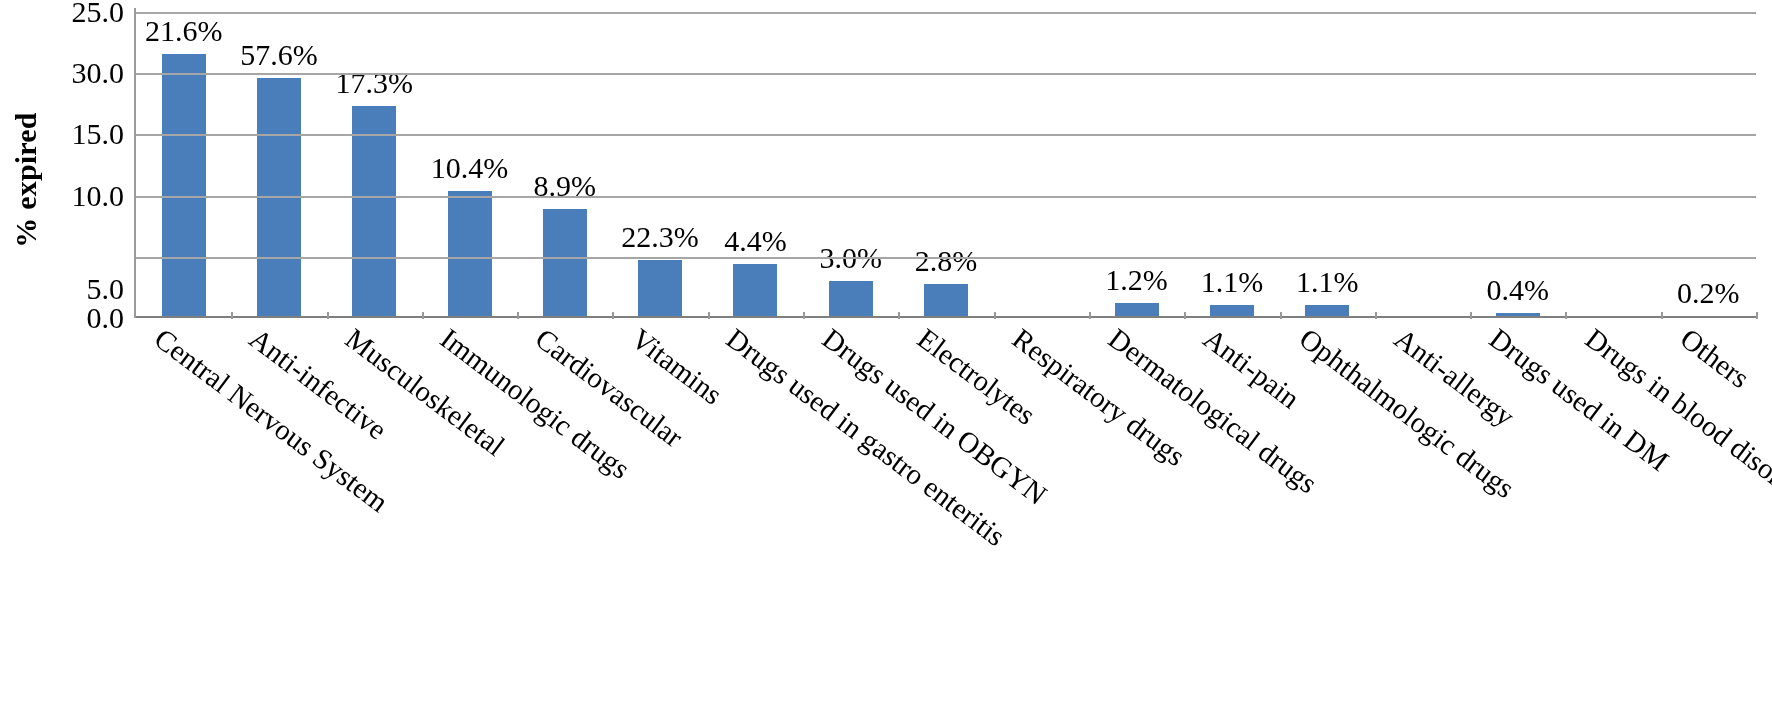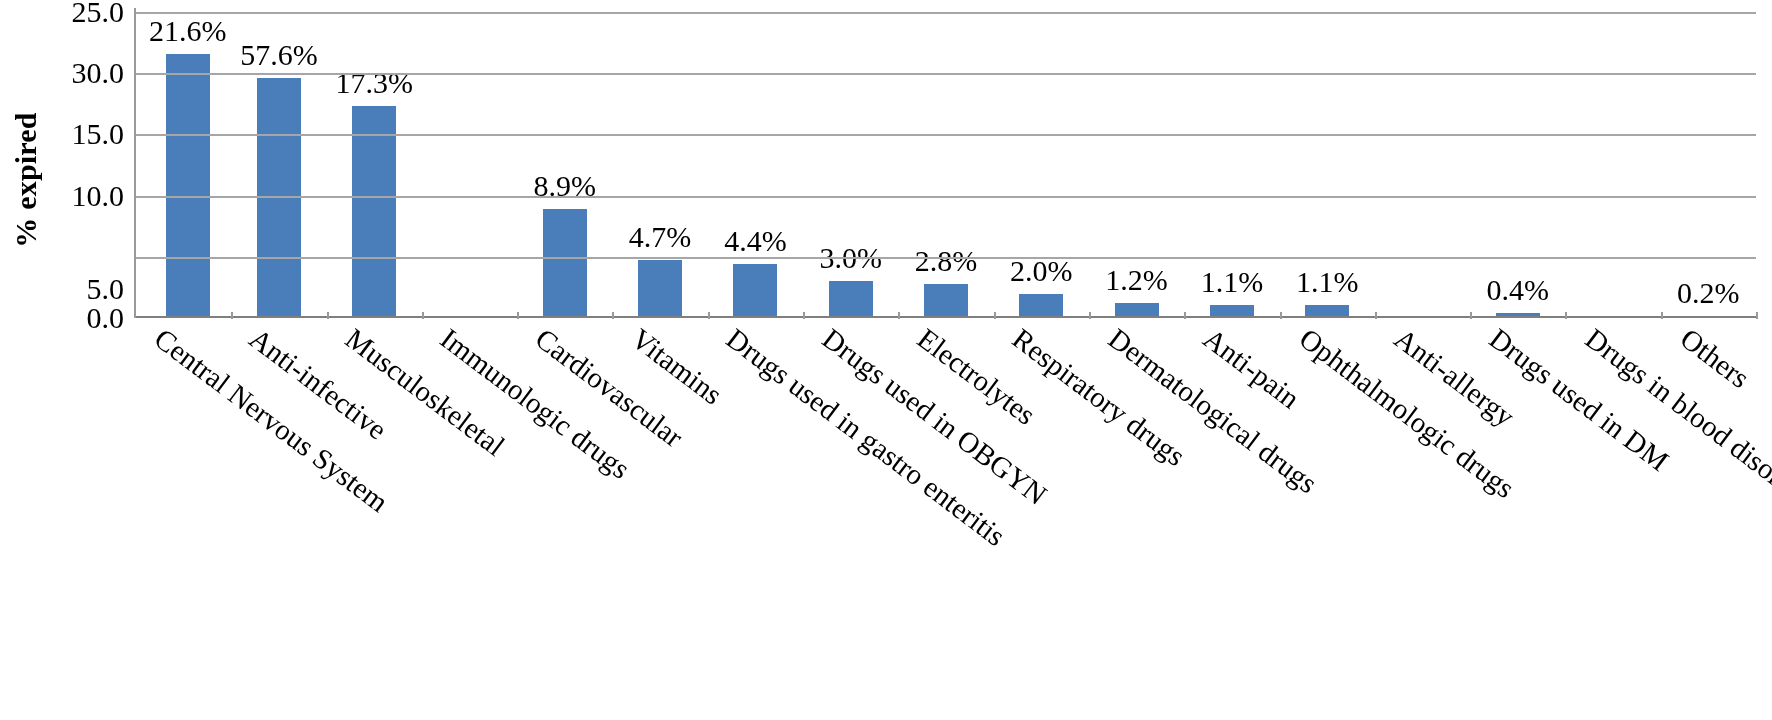--- a/index.html
+++ b/index.html
@@ -154,55 +154,55 @@
     <div class="y-ticks" id="y-ticks">
         <div class="y-tick-label" style="top: 310px;">0.0</div>
         <div class="y-tick-label" style="top: 248.8px; margin-top: 32px;">5.0</div>
         <div class="y-tick-label" style="top: 187.6px;">10.0</div>
         <div class="y-tick-label" style="top: 126.4px;">15.0</div>
         <div class="y-tick-label" style="top: 65.2px;">30.0</div>
         <div class="y-tick-label" style="top: 4px;">25.0</div>
       </div>
     <div class="plot" id="plot">
       <div class="bars" id="bars">
-          <div class="bar-slot" style="left: 0%; width: 5.88235%; padding-left: 8px;">
+          <div class="bar-slot" style="left: 0%; width: 5.88235%;">
             <div class="bar" title="Central Nervous System: 21.6%" style="height: 264.384px; background: rgb(74, 126, 187);"></div>
             <div class="bar-label" style="bottom: 270.384px;">21.6%</div>
           </div>
           <div class="bar-slot" style="left: 5.88235%; width: 5.88235%;">
             <div class="bar" title="Anti-infective: 19.6%" style="height: 239.904px; background: rgb(74, 126, 187);"></div>
             <div class="bar-label" style="bottom: 245.904px;">57.6%</div>
           </div>
           <div class="bar-slot" style="left: 11.7647%; width: 5.88235%;">
             <div class="bar" title="Musculoskeletal: 17.3%" style="height: 211.752px; background: rgb(74, 126, 187);"></div>
             <div class="bar-label" style="bottom: 217.752px;">17.3%</div>
           </div>
+          <div class="bar-slot" style="left: 17.6471%; width: 5.88235%;">
+            <div class="bar" title="Immunologic drugs: 10.4%" style="height: 127.296px; background: rgb(74, 126, 187);"></div>
+            <div class="bar-label" style="bottom: 133.296px;">10.4%</div>
+          </div>
           <div class="bar-slot" style="left: 23.5294%; width: 5.88235%;">
             <div class="bar" title="Cardiovascular: 8.9%" style="height: 108.936px; background: rgb(74, 126, 187);"></div>
             <div class="bar-label" style="bottom: 114.936px; margin-top: 17px;">8.9%</div>
           </div>
           <div class="bar-slot" style="left: 29.4118%; width: 5.88235%;">
             <div class="bar" title="Vitamins: 4.7%" style="height: 57.528px; background: rgb(74, 126, 187);"></div>
-            <div class="bar-label" style="bottom: 63.528px;">4.7%</div>
+            <div class="bar-label" style="bottom: 63.528px;">22.3%</div>
           </div>
           <div class="bar-slot" style="left: 35.2941%; width: 5.88235%;">
             <div class="bar" title="Drugs used in gastro enteritis: 4.4%" style="height: 53.856px; background: rgb(74, 126, 187);"></div>
             <div class="bar-label" style="bottom: 59.856px;">4.4%</div>
           </div>
           <div class="bar-slot" style="left: 41.1765%; width: 5.88235%;">
             <div class="bar" title="Drugs used in OBGYN: 3.0%" style="height: 36.72px; background: rgb(74, 126, 187);"></div>
             <div class="bar-label" style="bottom: 42.72px;">3.0%</div>
           </div>
           <div class="bar-slot" style="left: 47.0588%; width: 5.88235%;">
             <div class="bar" title="Electrolytes: 2.8%" style="height: 34.272px; background: rgb(74, 126, 187);"></div>
             <div class="bar-label" style="bottom: 40.272px;">2.8%</div>
-          </div>
-          <div class="bar-slot" style="left: 52.9412%; width: 5.88235%;">
-            <div class="bar" title="Respiratory drugs: 2.0%" style="height: 24.48px; background: rgb(74, 126, 187);"></div>
-            <div class="bar-label" style="bottom: 30.48px;">2.0%</div>
           </div>
           <div class="bar-slot" style="left: 58.8235%; width: 5.88235%;">
             <div class="bar" title="Dermatological drugs: 1.2%" style="height: 14.688px; background: rgb(74, 126, 187);"></div>
             <div class="bar-label" style="bottom: 20.688px; font-family: Liberation Serif, serif;">1.2%</div>
           </div>
           <div class="bar-slot" style="left: 64.7059%; width: 5.88235%;">
             <div class="bar" title="Anti-pain: 1.1%" style="height: 13.464px; background: rgb(74, 126, 187);"></div>
             <div class="bar-label" style="bottom: 19.464px;">1.1%</div>
           </div>
           <div class="bar-slot" style="left: 70.5882%; width: 5.88235%;">

